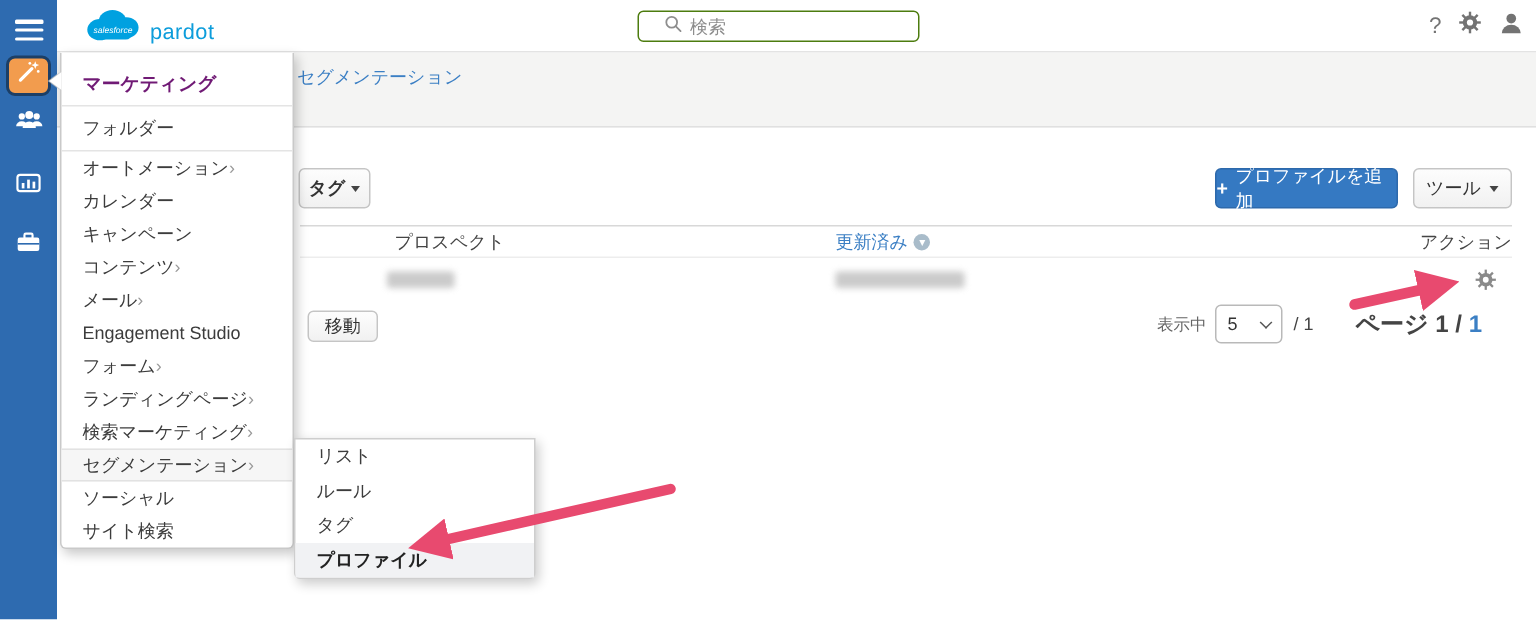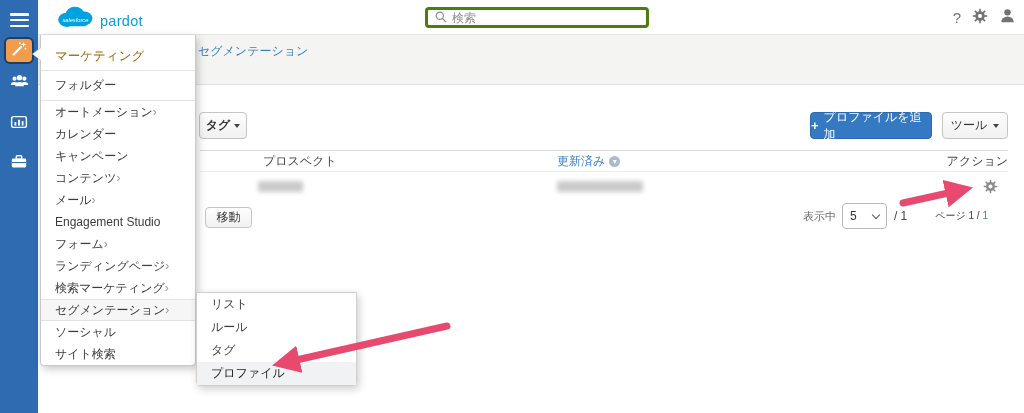--- a/index.html
+++ b/index.html
@@ -14,21 +14,21 @@
   
   .sidebar { position:absolute; left:0; top:0; width:38px; height:413px; background:#2e6bb0; z-index:40; }
   .hamburger { position:absolute; left:10px; top:13px; width:19px; height:15px; cursor:pointer; }
   .hamburger span { display:block; height:2.6px; background:#fff; border-radius:1px; margin-bottom:3.2px; }
   .side-icon { position:absolute; left:9px; width:20px; height:20px; display:flex; align-items:center; justify-content:center; }
   .wand-btn { position:absolute; left:4px; top:37px; width:30px; height:27px; background:#f29c4e; border:2px solid #1c3f66; border-radius:6px; display:flex; align-items:center; justify-content:center; }
   
   .topbar { position:absolute; left:38px; top:0; right:0; height:35px; background:#fff; border-bottom:1px solid #e3e3e3; z-index:10; }
   .logo { position:absolute; left:16px; top:3px; display:flex; align-items:center; }
   .logo-pardot { font-size:14.5px; color:#0d9ddb; margin-left:4px; letter-spacing:.3px; position:relative; top:2px; }
-  .search-box { position:absolute; left:387px; top:7px; width:224px; height:21px; border:3px solid #4d7c0f; border-radius:4px; background:#fff; display:flex; align-items:center; padding:0 7px; }
+  .search-box { position:absolute; left:387px; top:7px; width:188px; height:21px; border:1px solid #4d7c0f; border-radius:4px; background:#fff; display:flex; align-items:center; padding:0 17px; }
   .search-box input { border:none; outline:none; flex:1; font-size:12px; margin-left:5px; color:#444; font-family:inherit; background:transparent; }
   .search-box input::placeholder { color:#8d8d8d; }
   .top-icons { position:absolute; right:8px; top:0; height:35px; display:flex; align-items:center; gap:11px; }
   .help-glyph { font-size:15px; color:#737373; cursor:pointer; }
   
   .crumbbar { position:absolute; left:38px; top:35px; right:0; height:50px; background:#f4f4f3; border-bottom:1px solid #e0e0e0; z-index:5; }
   .crumb-link { position:absolute; left:160px; top:8px; font-size:12px; color:#3b7fc4; cursor:pointer; }
   
   .btn { display:inline-flex; align-items:center; justify-content:center; border:1px solid #c5c5c5; border-radius:4px; background:linear-gradient(#fdfdfd,#f1f1f1); color:#333; font-size:12px; cursor:pointer; }
   .tag-btn { position:absolute; left:199px; top:112px; width:48px; height:27px; gap:4px; font-weight:bold; }
@@ -46,35 +46,35 @@
   .tbl-row { position:relative; height:30px; }
   .redact { position:absolute; top:9px; height:11px; background:#a8a8a8; border-radius:2px; filter:blur(2px); opacity:.6; }
   .redact-a { left:58px; width:45px; }
   .redact-b { left:357px; width:86px; }
   .row-gear { position:absolute; right:10px; top:7px; cursor:pointer; }
   
   .move-btn { position:absolute; left:205px; top:207px; width:47px; height:21px; }
   .paging { position:absolute; right:36px; top:202px; height:28px; display:flex; align-items:center; font-size:11px; color:#666; }
   .pagesize-select { width:45px; height:26px; border:1px solid #b9b9b9; border-radius:4px; background:#fff; display:inline-flex; align-items:center; justify-content:space-between; padding:0 7px; margin:0 7px 0 6px; font-size:12px; color:#333; cursor:pointer; }
   .chev { width:6px; height:6px; border-right:1.6px solid #555; border-bottom:1.6px solid #555; transform:rotate(45deg); margin-top:-3px; }
-  .page-nums { margin-left:28px; font-size:10px; color:#444; }
+  .page-nums { margin-left:28px; font-size:16px; color:#444;font-weight:bold; }
   .page-nums .pg-link { color:#3b7fc4; cursor:pointer; }
   
   .menu-panel { position:absolute; left:40px; top:35px; width:156px; background:#fff; border:1px solid #c9c9c9; border-top:none; border-radius:0 0 4px 4px; box-shadow:2px 3px 8px rgba(0,0,0,.22); z-index:45; padding-top:9px; }
   .menu-notch { position:absolute; left:-8px; top:13px; width:0; height:0; border-top:6px solid transparent; border-bottom:6px solid transparent; border-right:8px solid #ffffff; filter:drop-shadow(-1px 0 0 #c9c9c9); }
-  .menu-header { height:26px; line-height:24px; padding:0 14px; font-size:12.5px; font-weight:normal; color:#a16207; }
+  .menu-header { height:26px; line-height:24px; padding:0 14px; font-size:12.5px; font-weight:bold; color:#701a75; }
   .menu-div { border-top:1px solid #e4e4e4; }
   .menu-list { list-style:none; }
   .menu-item { height:22px; line-height:22px; padding:0 10px 0 14px; font-size:12px; color:#3c3c3c; cursor:pointer; display:flex; align-items:center; justify-content:flex-start; }
   .menu-item.tall { height:29px; line-height:29px; }
   .menu-item.active-parent { background:#f6f6f6; border-top:1px solid #e2e2e2; border-bottom:1px solid #e2e2e2; }
   .subarrow { color:#9a9a9a; font-size:12px; }
   .submenu-panel { position:absolute; left:196px; top:292px; width:161px; background:#fff; border:1px solid #cecece; border-radius:0 0 4px 4px; box-shadow:2px 3px 8px rgba(0,0,0,.2); z-index:46; }
   .submenu-item { height:23px; line-height:23px; padding:0 14px; font-size:12px; color:#3c3c3c; cursor:pointer; list-style:none; }
-  .submenu-item.active { background:#f1f2f4; font-weight:normal; color:#222; }
+  .submenu-item.active { background:#f1f2f4; font-weight:bold; color:#222; }
   
   .annot-layer { position:absolute; left:0; top:0; z-index:60; pointer-events:none; }
 </style>
 </head>
 <body>
 
 <div class="sidebar">
   <div class="hamburger">
       <span></span>
       <span></span>

